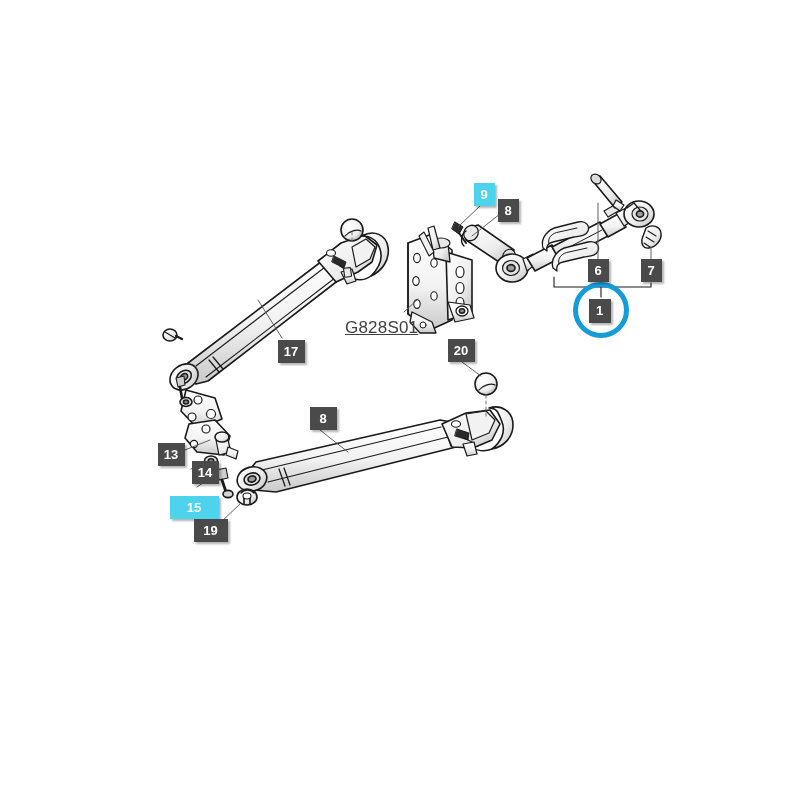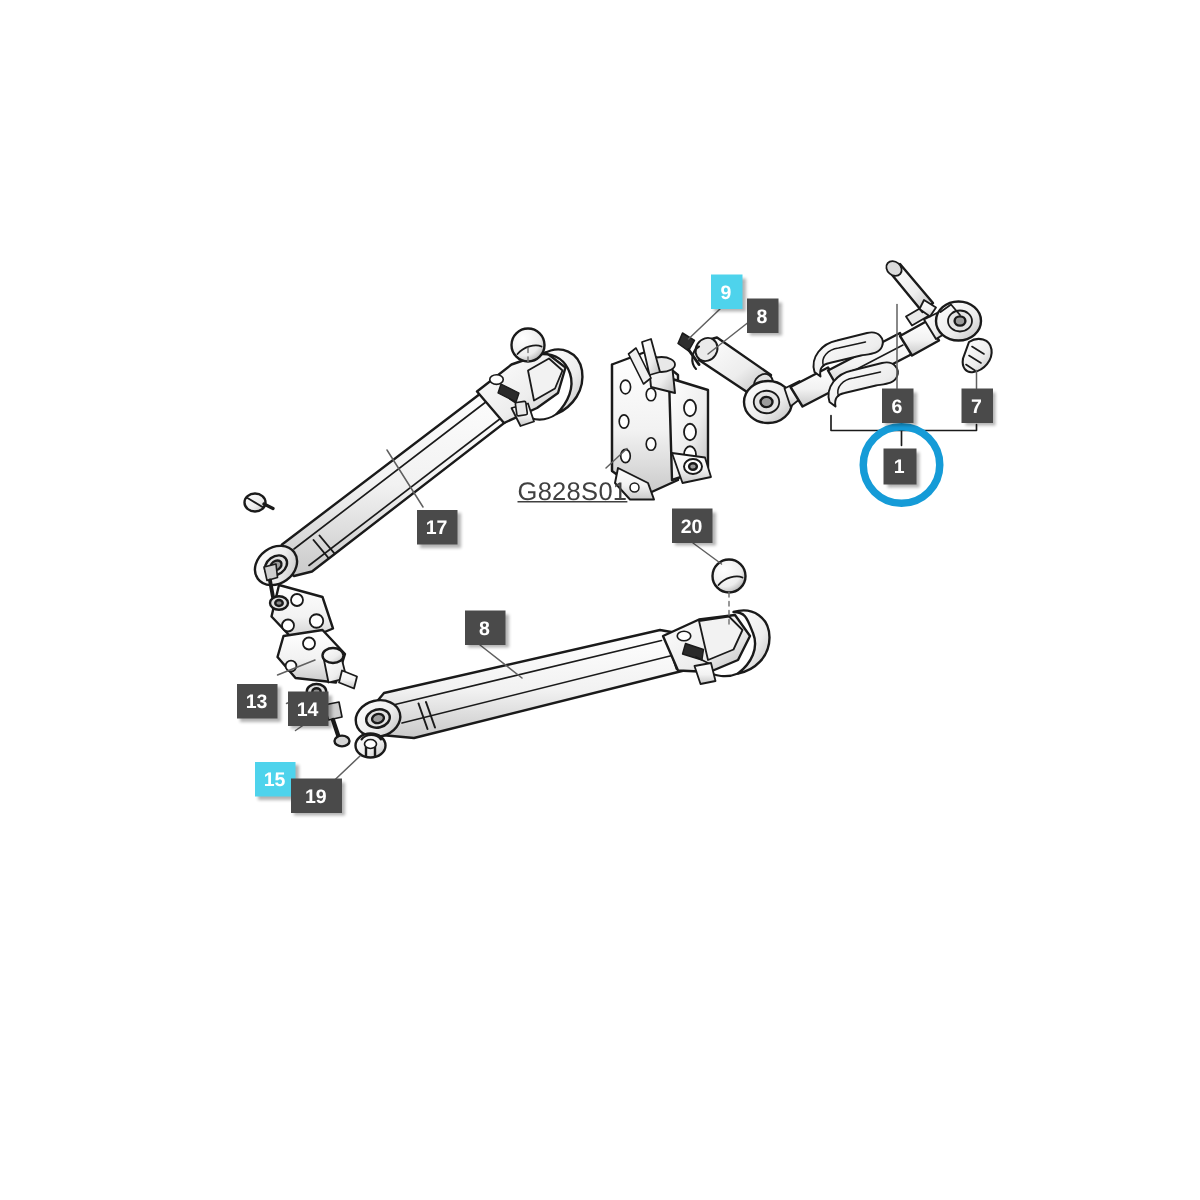--- a/index.html
+++ b/index.html
@@ -332,22 +332,22 @@
   <div class="hl-ring" id="hl-ring" style="left: 573px; top: 282px; width: 56px; height: 56px; border-width: 5px; border-color: rgb(21, 155, 215);"></div>
 
   <div class="part-code" id="part-code" style="left: 345px; top: 318px;">G828S01</div>
 
   <div id="callout-layer">
       <div class="callout dark" style="left: 589px; top: 299px; width: 22px; height: 24px;">1</div>
       <div class="callout dark" style="left: 588px; top: 259px; width: 21px; height: 23px;">6</div>
       <div class="callout dark" style="left: 641px; top: 259px; width: 21px; height: 23px;">7</div>
       <div class="callout dark" style="left: 498px; top: 199px; width: 21px; height: 23px;">8</div>
       <div class="callout cyan" style="left: 474px; top: 183px; width: 21px; height: 23px;">9</div>
-      <div class="callout dark" style="left: 158px; top: 443px; width: 27px; height: 23px; margin-top: 13px;">13</div>
+      <div class="callout dark" style="left: 158px; top: 443px; width: 27px; height: 23px;">13</div>
       <div class="callout dark" style="left: 164px; top: 461px; width: 27px; height: 23px; margin-left: 28px;">14</div>
-      <div class="callout cyan" style="left: 170px; top: 508px; width: 27px; height: 23px;">15</div>
+      <div class="callout cyan" style="left: 170px; top: 496px; width: 49px; height: 23px;">15</div>
       <div class="callout dark" style="left: 310px; top: 407px; width: 27px; height: 23px;">8</div>
       <div class="callout dark" style="left: 278px; top: 340px; width: 27px; height: 23px; text-align: center;">17</div>
       <div class="callout dark" style="left: 448px; top: 339px; width: 27px; height: 23px;">20</div>
       <div class="callout dark" style="left: 194px; top: 519px; width: 34px; height: 23px;">19</div>
     </div>
 
 </div>
 
 </body></html>

